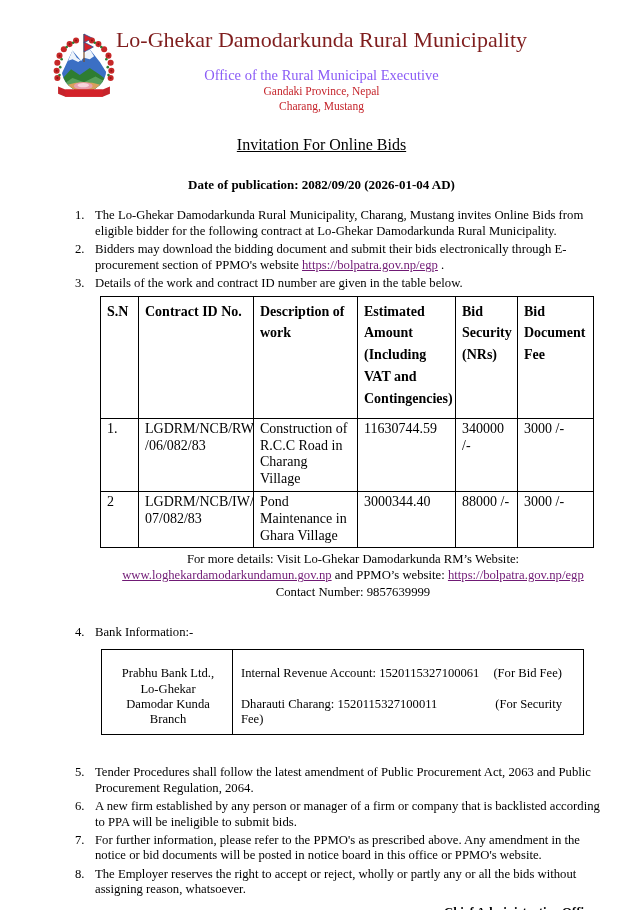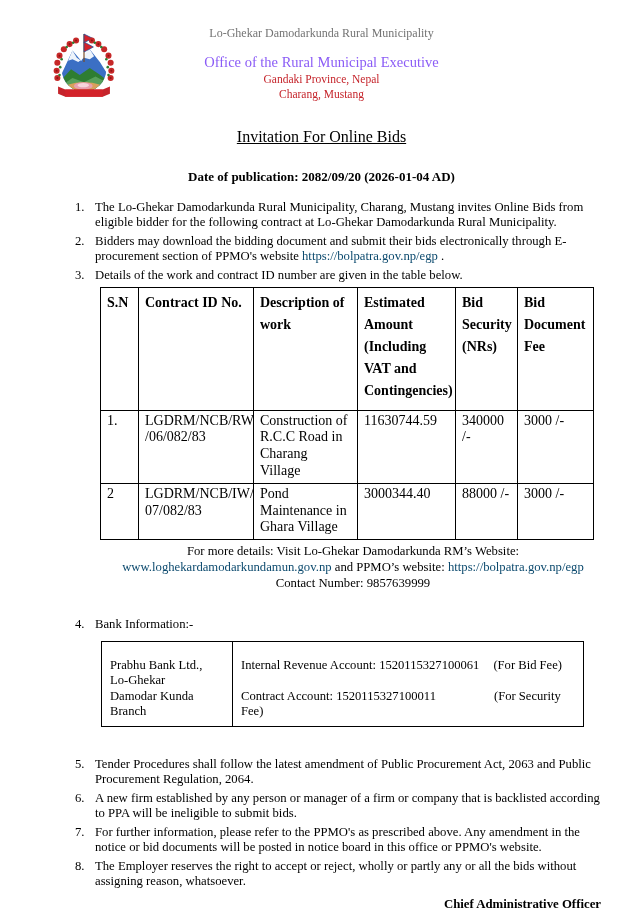--- a/index.html
+++ b/index.html
@@ -8,49 +8,49 @@
     width: 643px; height: 910px; overflow: hidden;
     font-family: "Liberation Serif", "DejaVu Serif", serif;
     color: #000;
   }
   .page { padding: 26px 40px 0 60px; position: relative; }
   .centered { text-align: center; position: relative; left: -10px; }
 
   
   .letterhead { position: relative; min-height: 80px; }
   .emblem { position: absolute; left: -12px; top: 2px; width: 72px; height: 74px; }
-  .hl-1 { font-size: 12px; color: #737373; line-height: 1.25; }
+  .hl-1 { font-size: 22px; color: #7f1d1d; line-height: 1.25; }
   .hl-2 { font-size: 14.5px; color: #8b5cf6; line-height: 1.3; margin-top: 12px; }
   .hl-3 { font-size: 11.5px; color: #c5242b; line-height: 1.3; }
 
   .doc-title { margin-top: 22px; font-size: 16px; font-weight: normal; text-decoration: underline; }
   .pub-date  { margin-top: 23px; font-size: 13px; font-weight: bold; }
 
   
   .list { margin-top: 15px; font-size: 12.7px; line-height: 1.22; }
   .li { display: flex; margin-bottom: 3px; }
   .li .num { flex: 0 0 20px; margin-left: 15px; }
   .li .li-body { flex: 1 1 auto; }
-  a.link, .link { color: #0c4a6e; cursor: pointer; }
+  a.link, .link { color: #701a75; text-decoration: underline; cursor: pointer; }
 
   
   table.contracts { border-collapse: collapse; table-layout: fixed; width: 493px; margin: 4px 0 3px 5px; }
   table.contracts th, table.contracts td {
     border: 1px solid #000; vertical-align: top; text-align: left;
     font-size: 14px; padding: 2px 6px 3px 6px; white-space: pre-line; overflow: hidden;
   }
   table.contracts th { font-weight: bold; line-height: 1.56; padding-top: 4px; padding-bottom: 8px; }
   table.contracts td { line-height: 1.2; }
 
   .more-details { margin: 2px 0 22px 8px; line-height: 1.27; text-align: center; }
 
   
   table.bank { border-collapse: collapse; table-layout: fixed; width: 482px; margin: 9px 0 27px 6px; }
   table.bank td { border: 1px solid #000; vertical-align: top; font-size: 12.6px; padding: 16px 6px 6px 8px; }
-  td.bank-name { white-space: pre-line; line-height: 1.22; }
+  td.bank-name { white-space: pre-line; line-height: 1.22; text-align: center; }
   .acct-entry { line-height: 1.24; }
   .acct-entry + .acct-entry { margin-top: 15px; }
   .acct-no { white-space: nowrap; }
   .tab-sp { display: inline-block; height: 1px; }
   .tab-sp.sp0 { width: 14px; }
   .tab-sp.sp1 { width: 58px; }
 
   .signature { margin-top: 7px; text-align: right; font-weight: bold; font-size: 12.8px; padding-right: 2px; }
 </style>
 </head>
@@ -226,21 +226,21 @@
               <col style="width:351px">
             </colgroup>
           <tbody>
               <tr>
             <td class="bank-name">Prabhu Bank Ltd.,
 Lo-Ghekar
 Damodar Kunda
 Branch</td>
             <td>
               <div class="acct-entry"><span class="acct-no">Internal Revenue Account: 1520115327100061</span><span class="tab-sp sp0"></span><span>(For Bid Fee)</span></div>
-              <div class="acct-entry"><span class="acct-no">Contract Account: 1520115327100011</span><span class="tab-sp sp1"></span><span>(For Security Fee)</span></div>
+              <div class="acct-entry"><span class="acct-no">Dharauti Charang: 1520115327100011</span><span class="tab-sp sp1"></span><span>(For Security Fee)</span></div>
             </td>
           </tr>
         </tbody>
           </table>
       </div>
     </div>
 
     <div class="li">
       <span class="num">5.</span>
       <div class="li-body">Tender Procedures shall follow the latest amendment of Public Procurement Act, 2063 and Public Procurement Regulation, 2064.</div>

